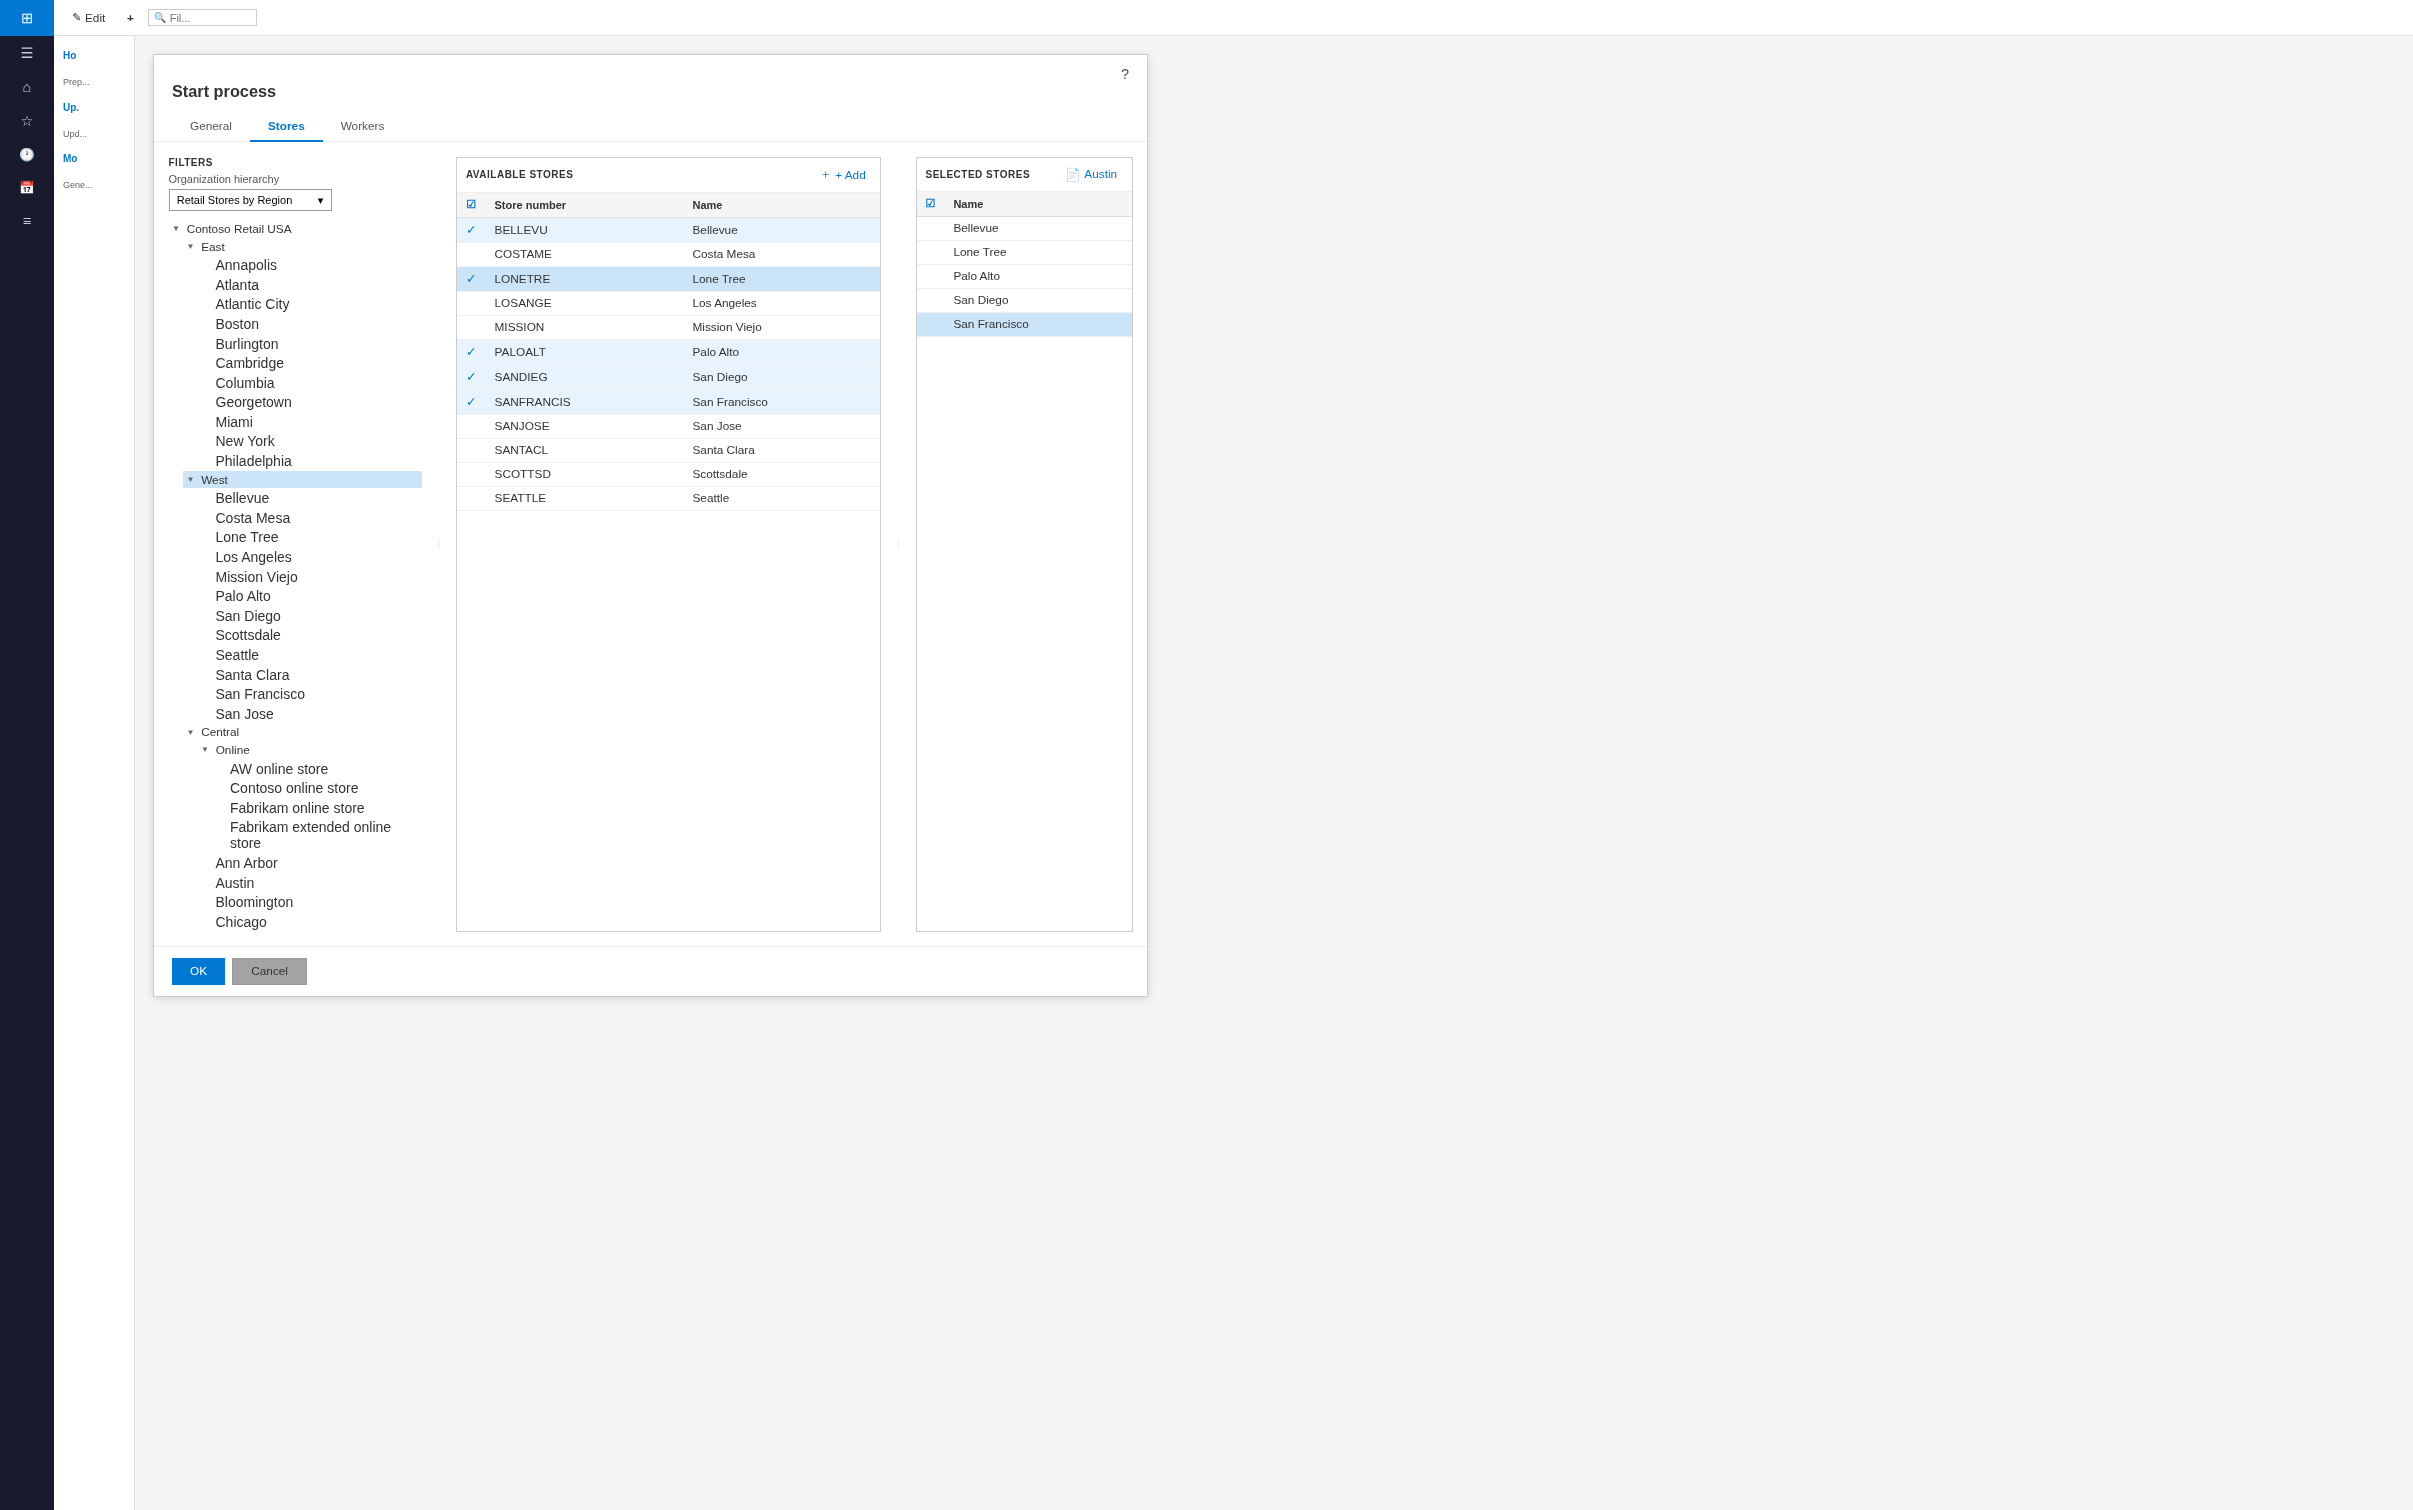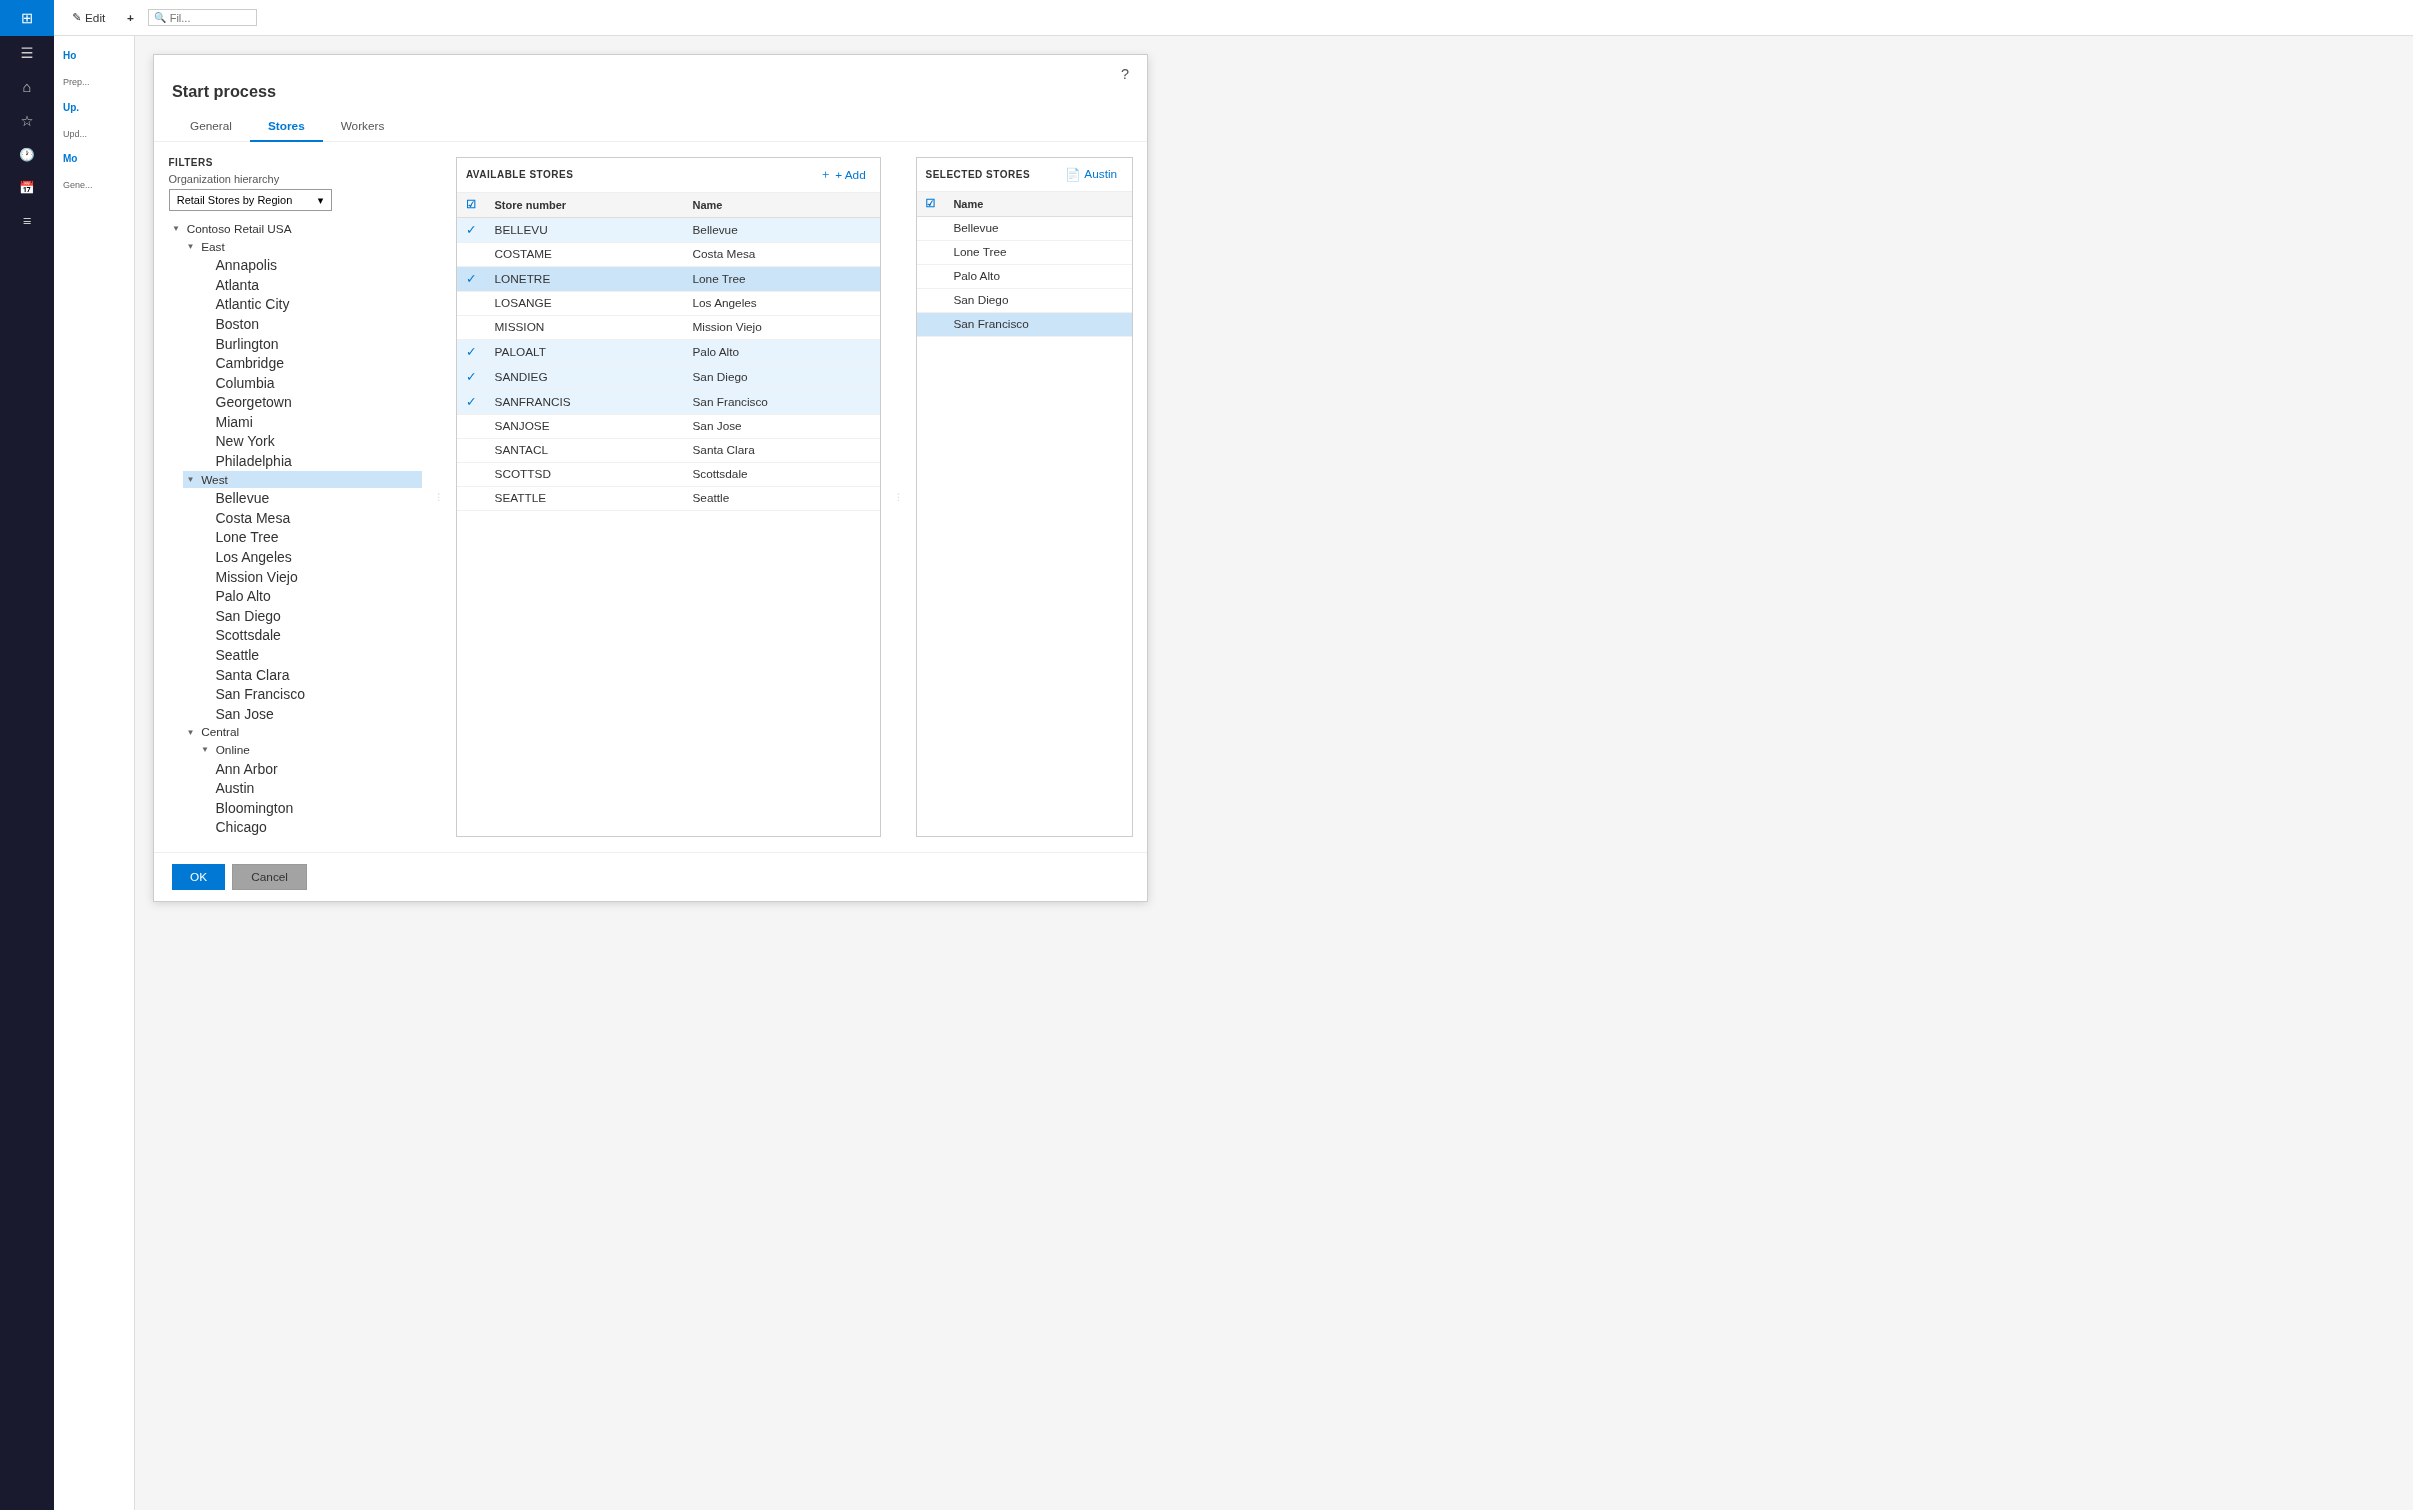--- a/index.html
+++ b/index.html
@@ -524,20 +524,26 @@
                   <div class="tree-node-label">
                     <span class="tree-toggle">▼</span>
                     <span>Central</span>
                   </div>
                   <div class="tree-children">
 
                     <div class="tree-node">
                       <div class="tree-node-label">
                         <span class="tree-toggle">▼</span>
                         <span>Online</span>
+                      </div>
+                      <div class="tree-children">
+                        <div class="tree-leaf">AW online store</div>
+                        <div class="tree-leaf">Contoso online store</div>
+                        <div class="tree-leaf">Fabrikam online store</div>
+                        <div class="tree-leaf">Fabrikam extended online store</div>
                       </div>
                     </div>
                     <div class="tree-leaf">Ann Arbor</div>
                     <div class="tree-leaf">Austin</div>
                     <div class="tree-leaf">Bloomington</div>
                     <div class="tree-leaf">Chicago</div>
                   </div>
                 </div>
 
               </div>

